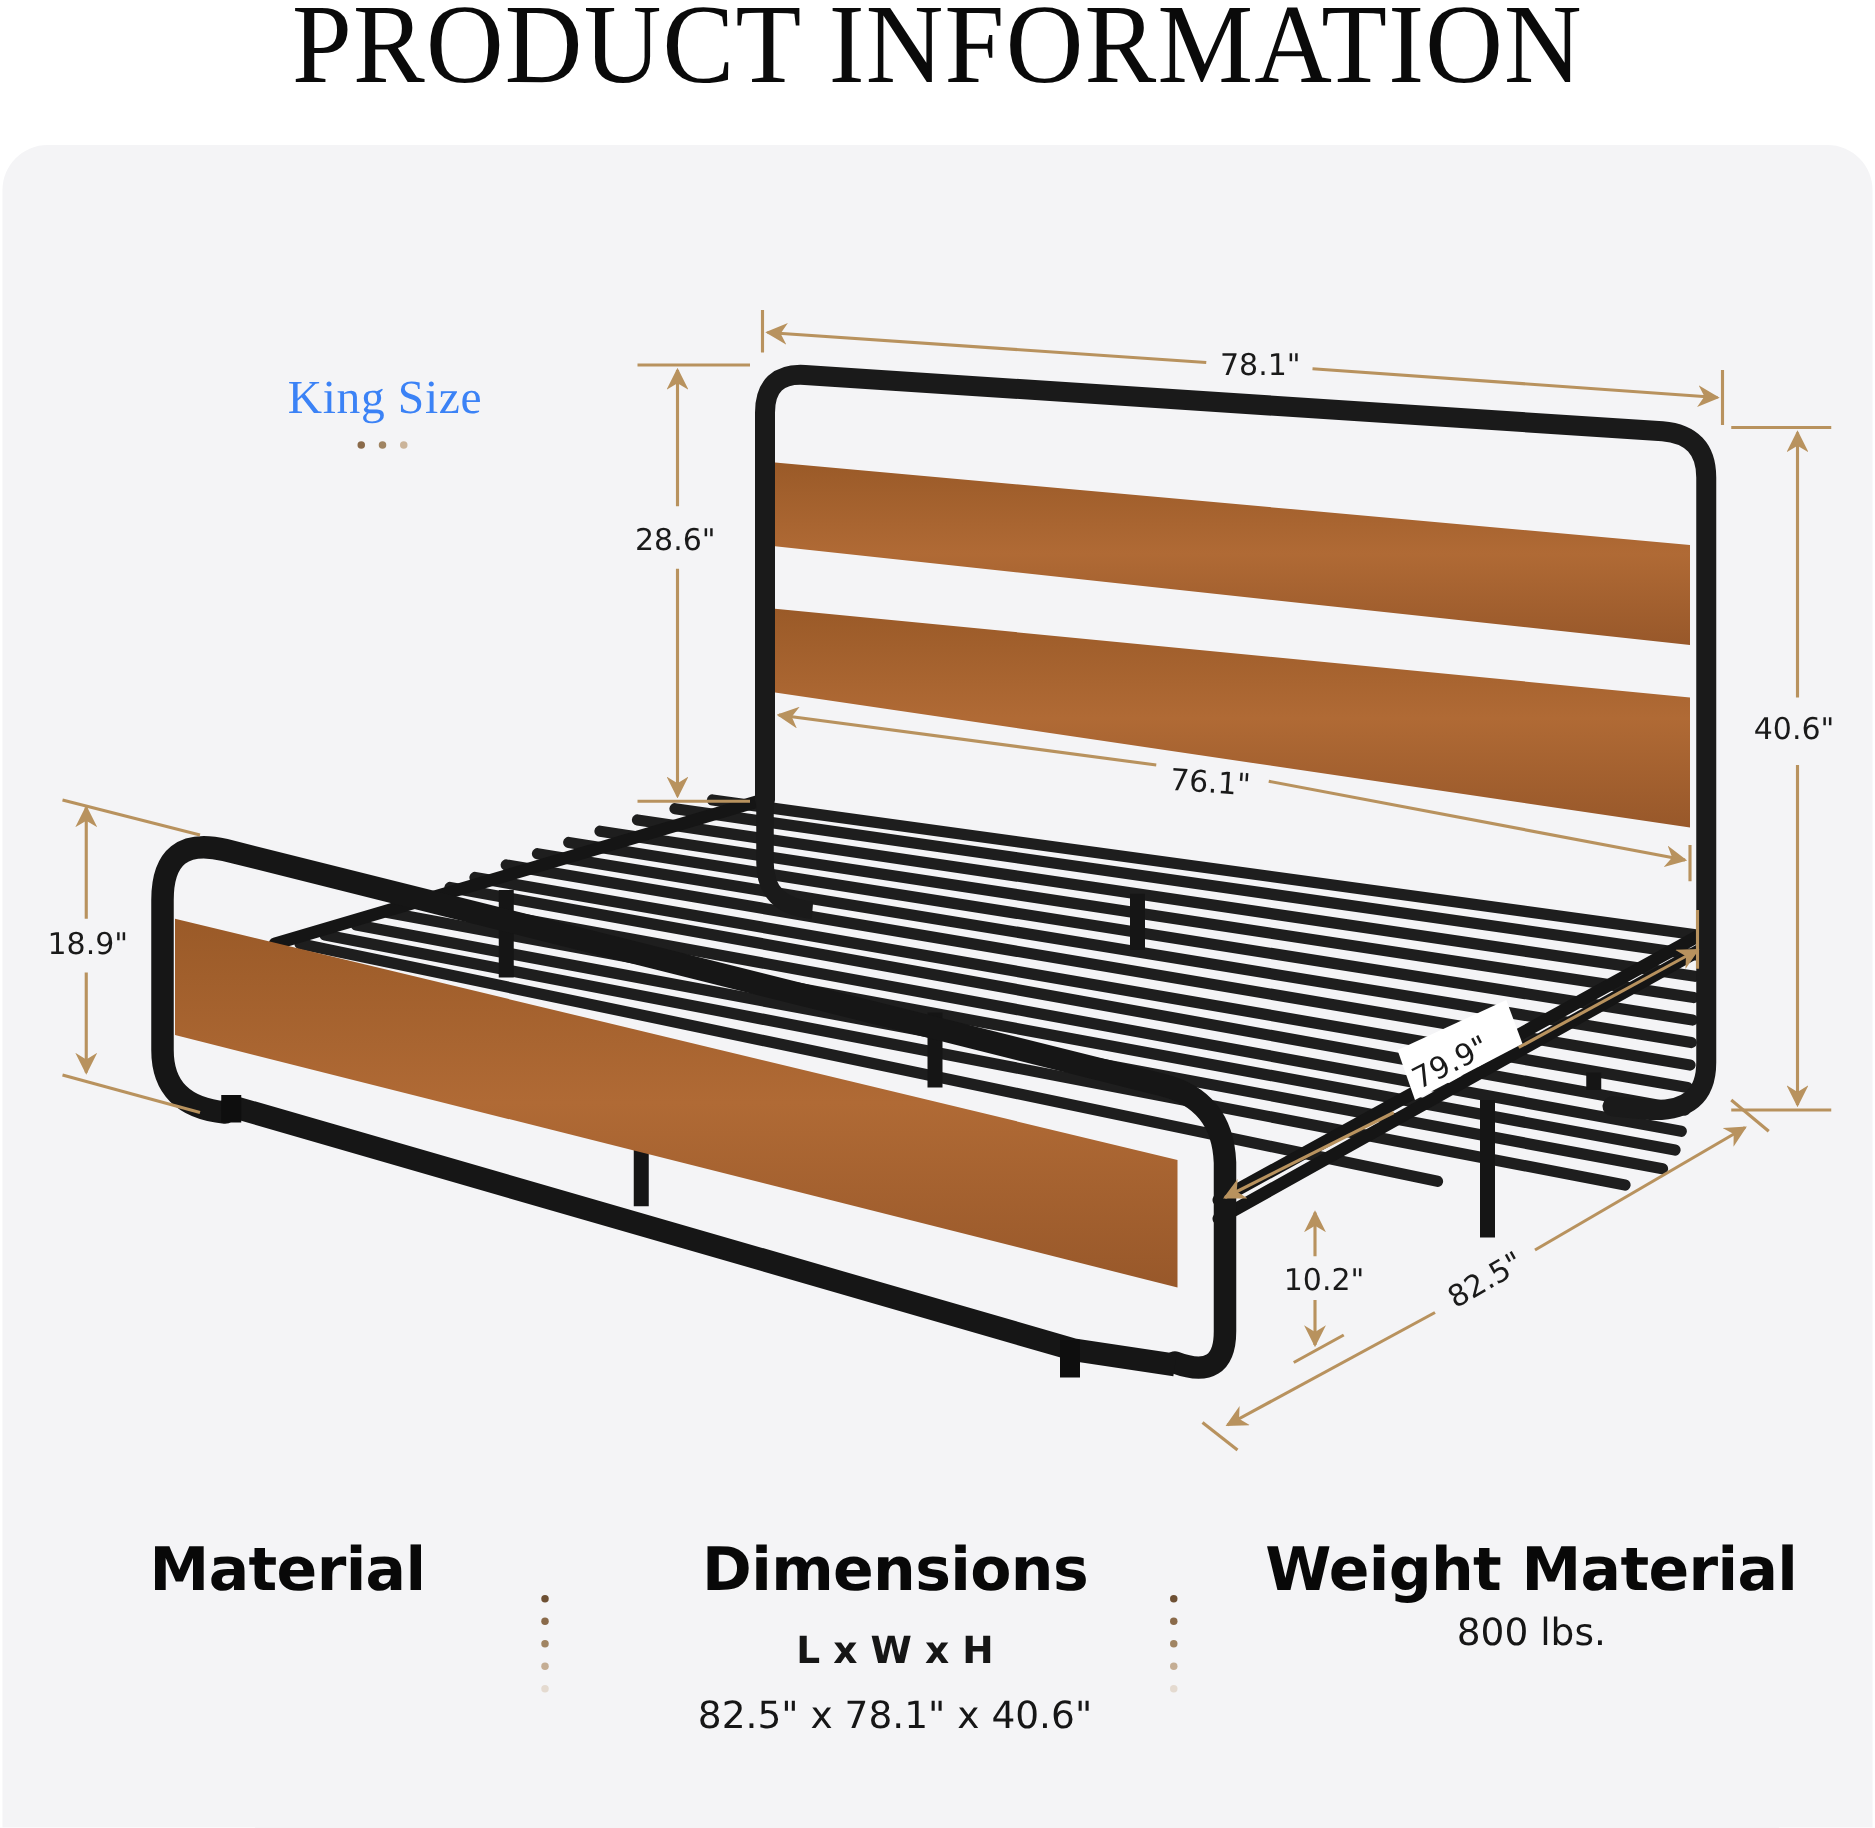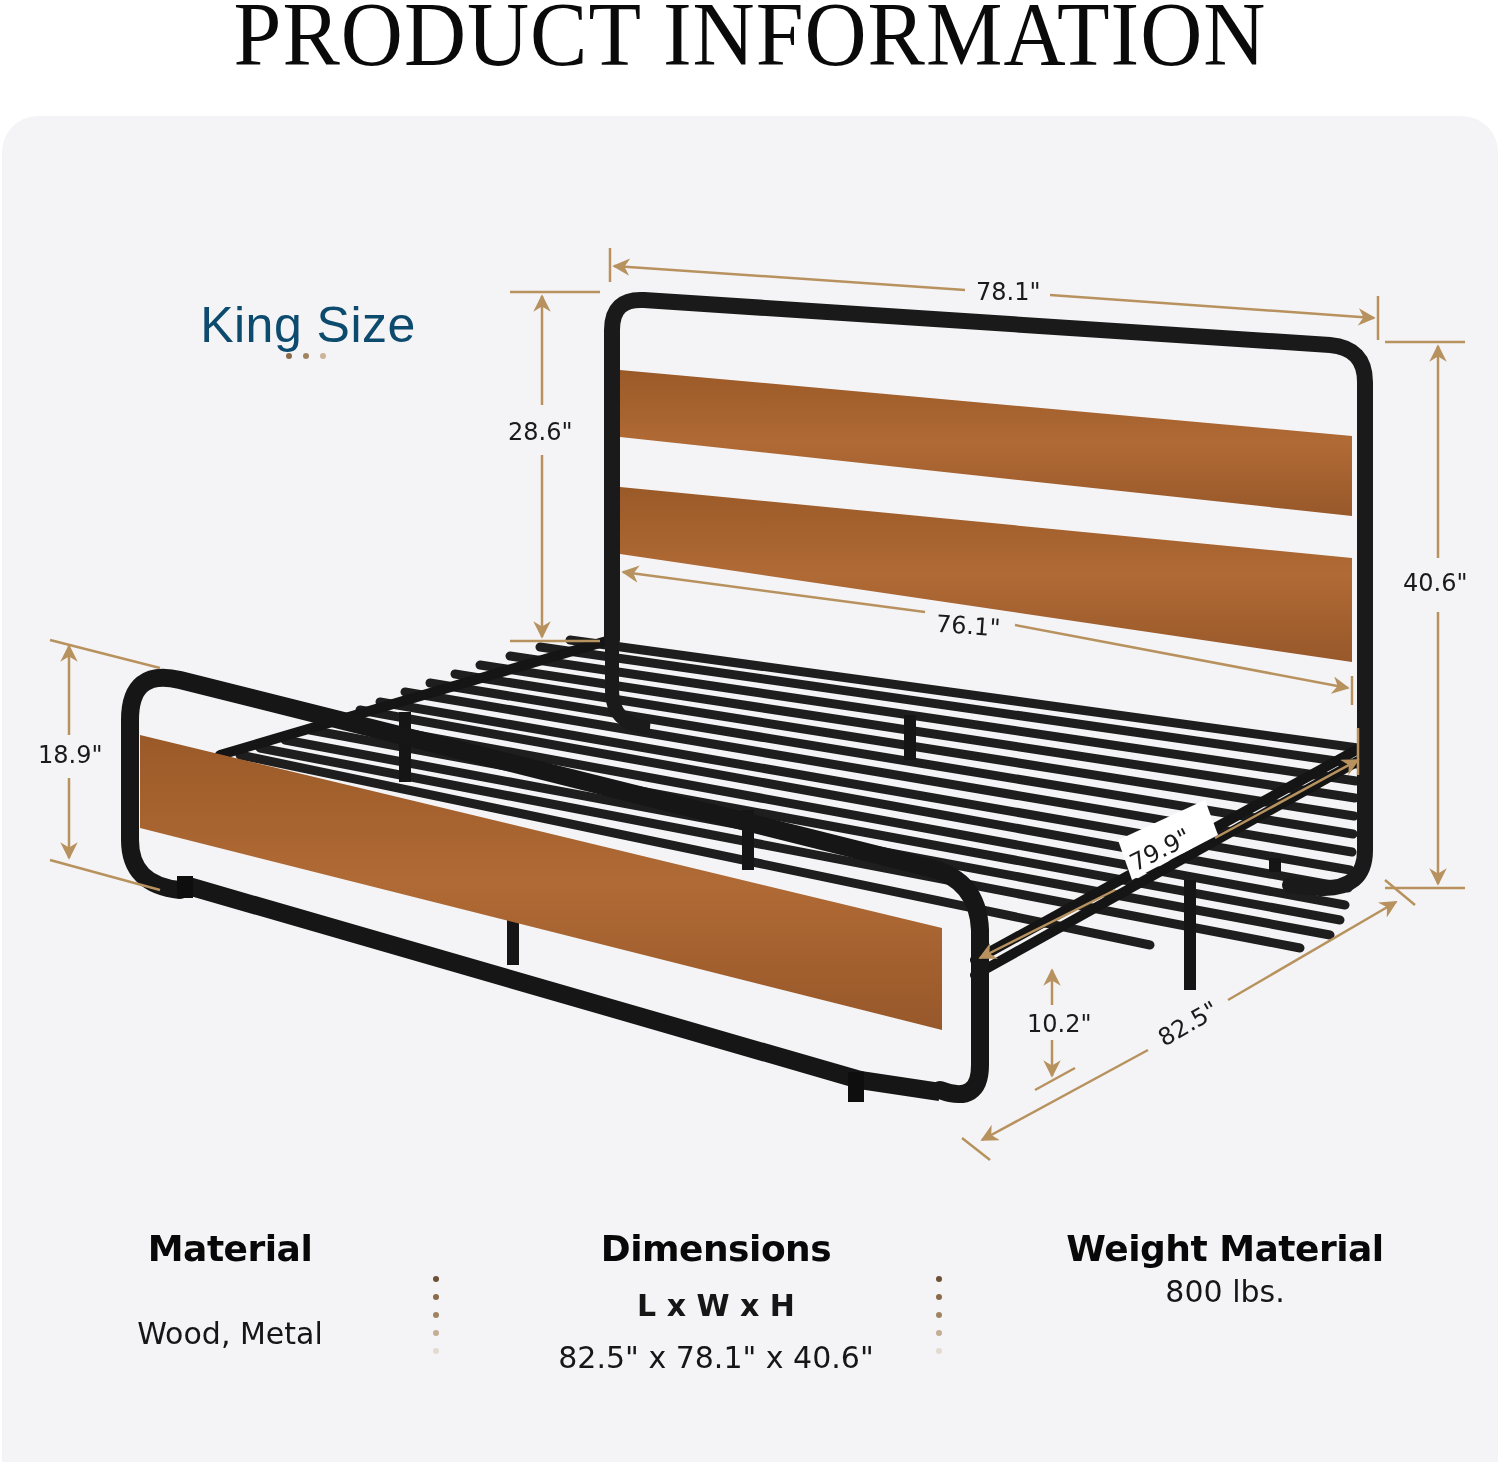--- a/index.html
+++ b/index.html
@@ -14,36 +14,36 @@
       transform: scaleY(1.05);
     }
 
     .panel {
       position: absolute; left: 2px; top: 116px; width: 1496px; height: 1346px;
       background: #f4f4f6; border-radius: 36px 36px 0 0;
     }
 
     .size-label {
       position: absolute; left: 200px; top: 296px; width: 216px;
-      text-align: center; font-size: 50px; color: #0c4a6e; font-family: Liberation Sans, sans-serif;
+      text-align: center; font-size: 38px; color: #3b82f6; font-family: Liberation Serif, serif;
       letter-spacing: 0.5px;
     }
     .size-dots { position: absolute; left: 286px; top: 353px; display: flex; gap: 11px; }
     .dot { width: 6px; height: 6px; border-radius: 50%; }
 
     .diagram { position: absolute; left: 0; top: 0; width: 1500px; height: 1200px; }
 
     .dim {
       position: absolute; font-family: "DejaVu Sans", sans-serif; font-size: 24px; color: #1a1a1a;
       white-space: nowrap; background: transparent;
     }
 
     .spec-col { position: absolute; top: 1228px; text-align: center; }
     .spec-title {
-      font-family: "DejaVu Sans", sans-serif; font-weight: bold; font-size: 36px;
+      font-family: "DejaVu Sans", sans-serif; font-weight: bold; font-size: 48px;
       color: #080808; letter-spacing: -0.5px; white-space: nowrap;
     }
     .spec-value {
       font-family: "DejaVu Sans", sans-serif; font-size: 30px; color: #161616;
       white-space: nowrap; line-height: 46px;
     }
     .vdots { position: absolute; top: 1276px; display: flex; flex-direction: column; gap: 12px; }
     .vdots .dot { width: 6px; height: 6px; }
   </style>
 </head>
@@ -165,21 +165,20 @@
 
 <div class="size-label">King Size</div>
 <div class="size-dots">
   <span class="dot" style="background:#8a6a4a"></span>
   <span class="dot" style="background:#a08462"></span>
   <span class="dot" style="background:#cbb49a"></span>
 </div>
 
 <div class="spec-col" style="left:100px; width:260px;">
   <div class="spec-title">Material</div>
-  <div class="spec-value" style="margin-top:42px;">Wood, Metal</div>
 </div>
 
 <div class="vdots" style="left:433px;">
   <span class="dot" style="background:#6e5034"></span>
   <span class="dot" style="background:#8a6a4a"></span>
   <span class="dot" style="background:#a08462"></span>
   <span class="dot" style="background:#c4ad94"></span>
   <span class="dot" style="background:#e4dad0"></span>
 </div>
 

